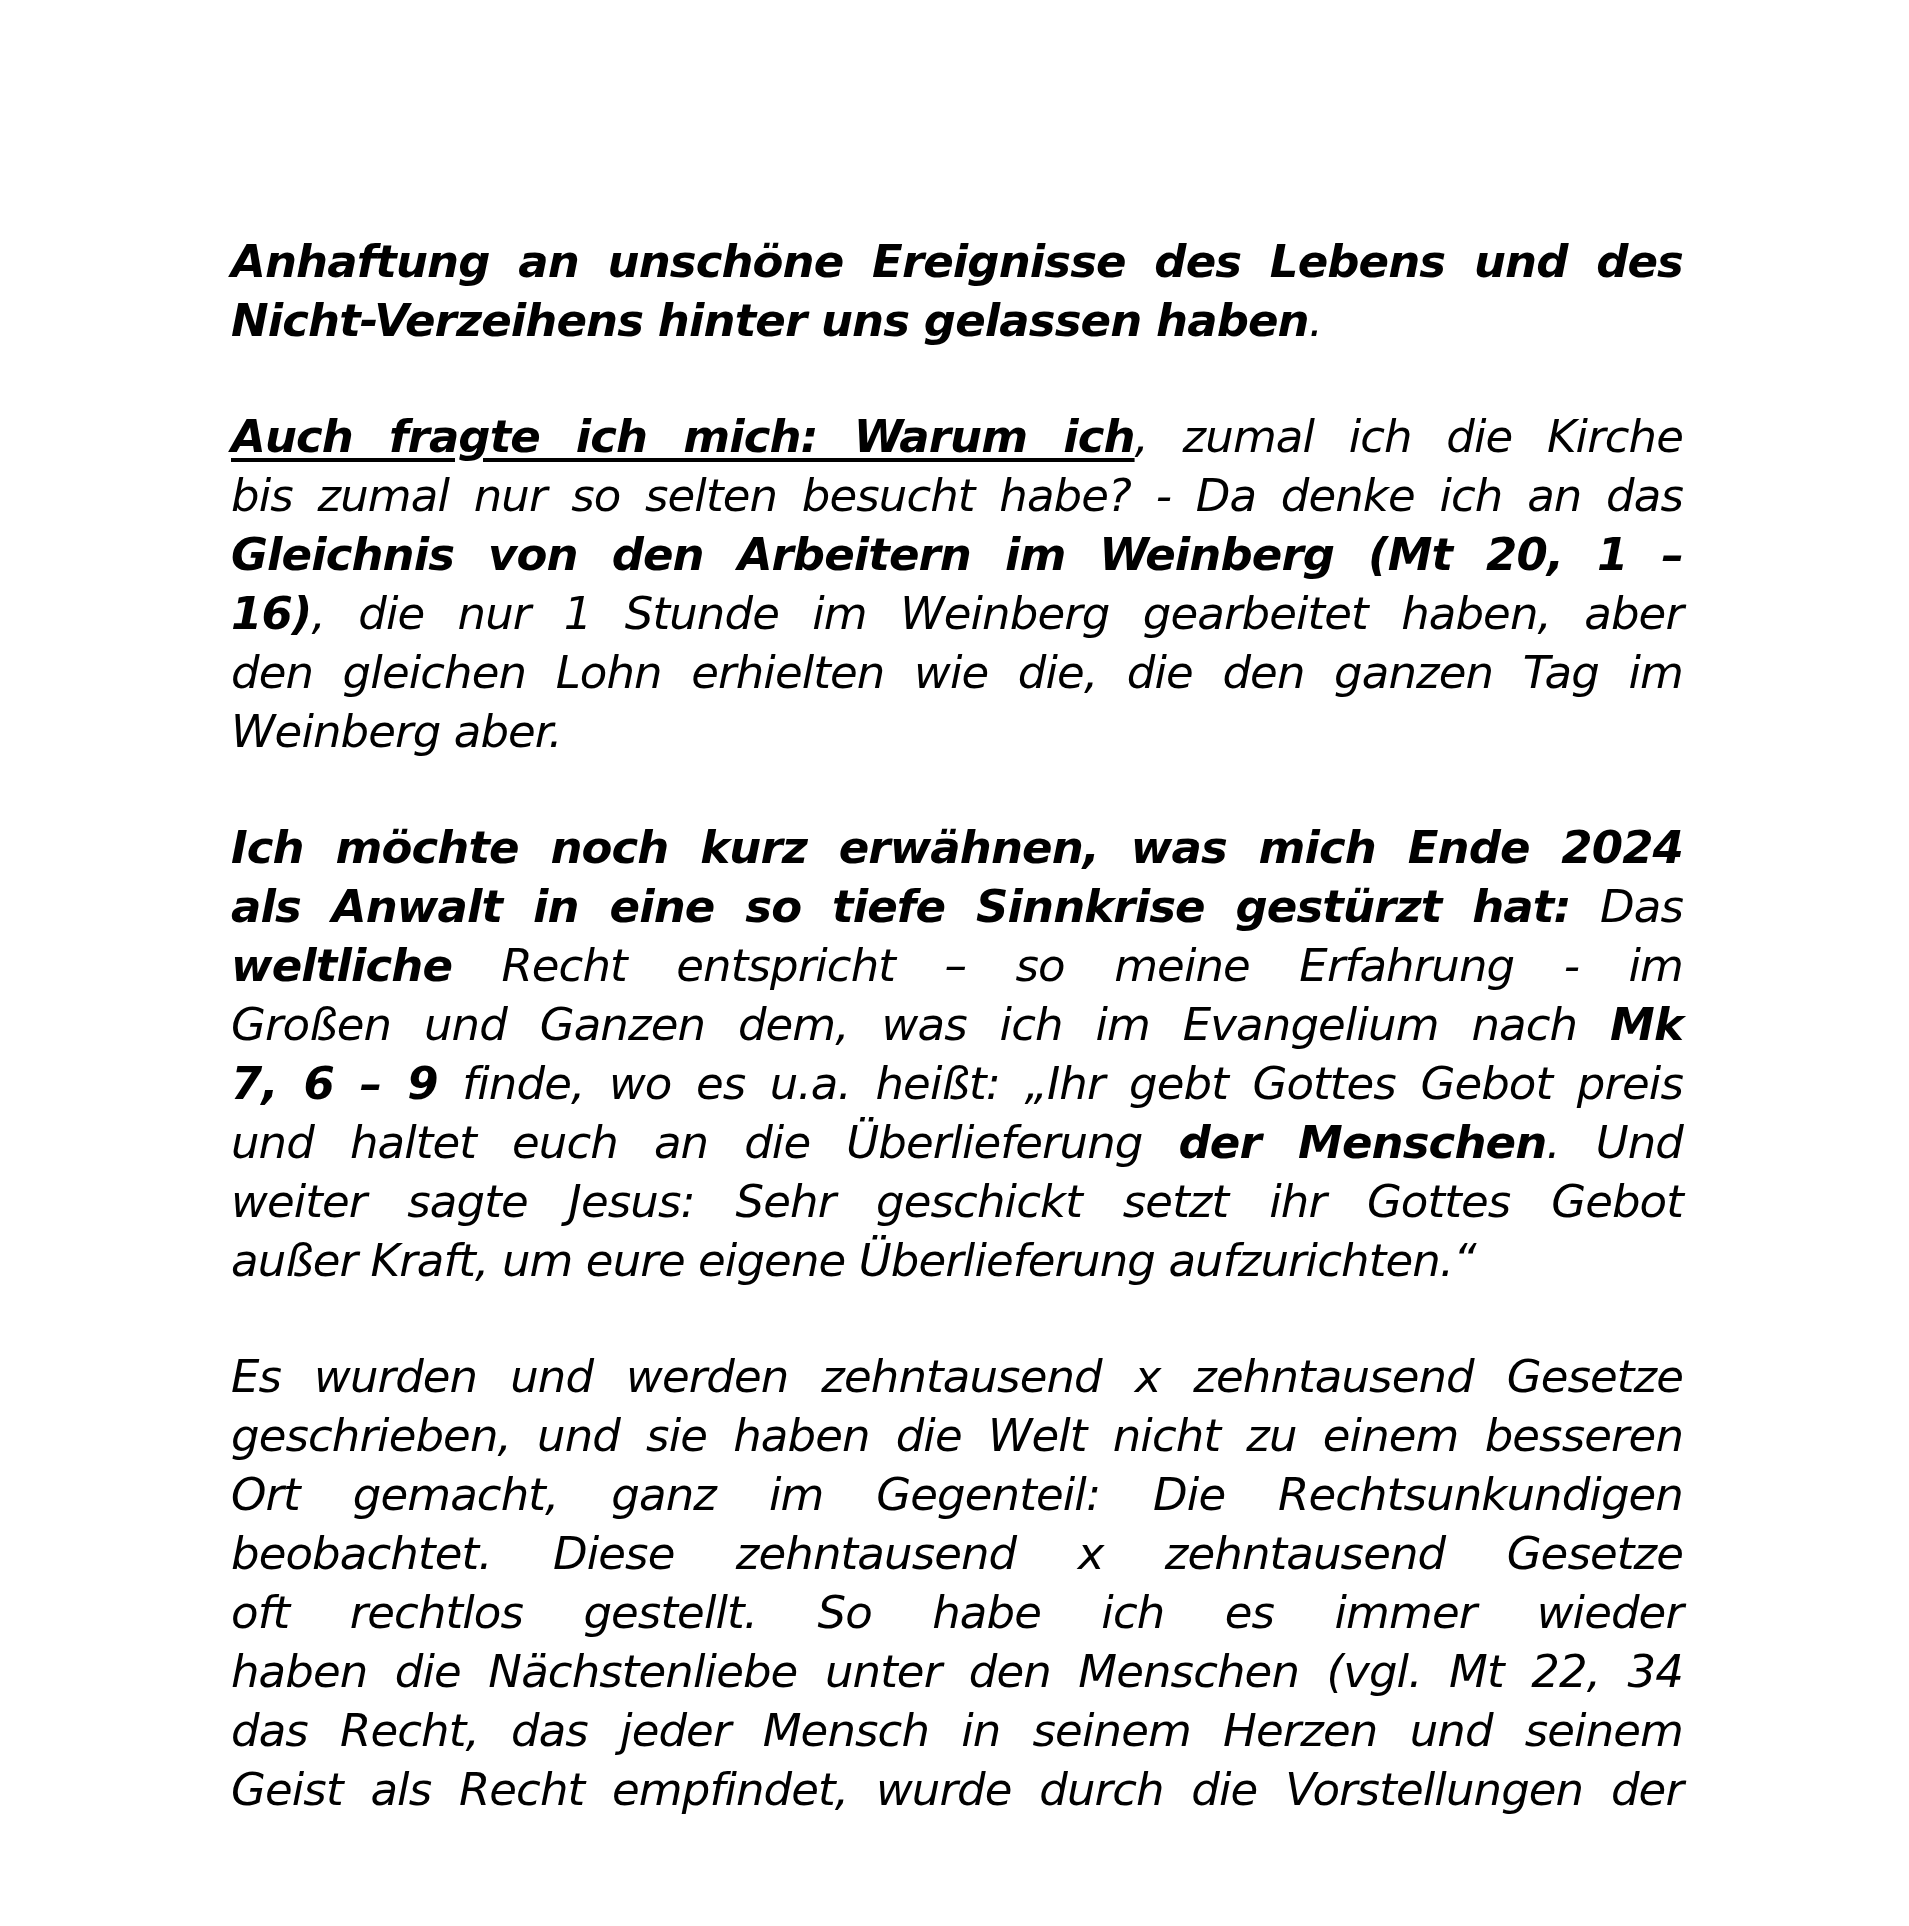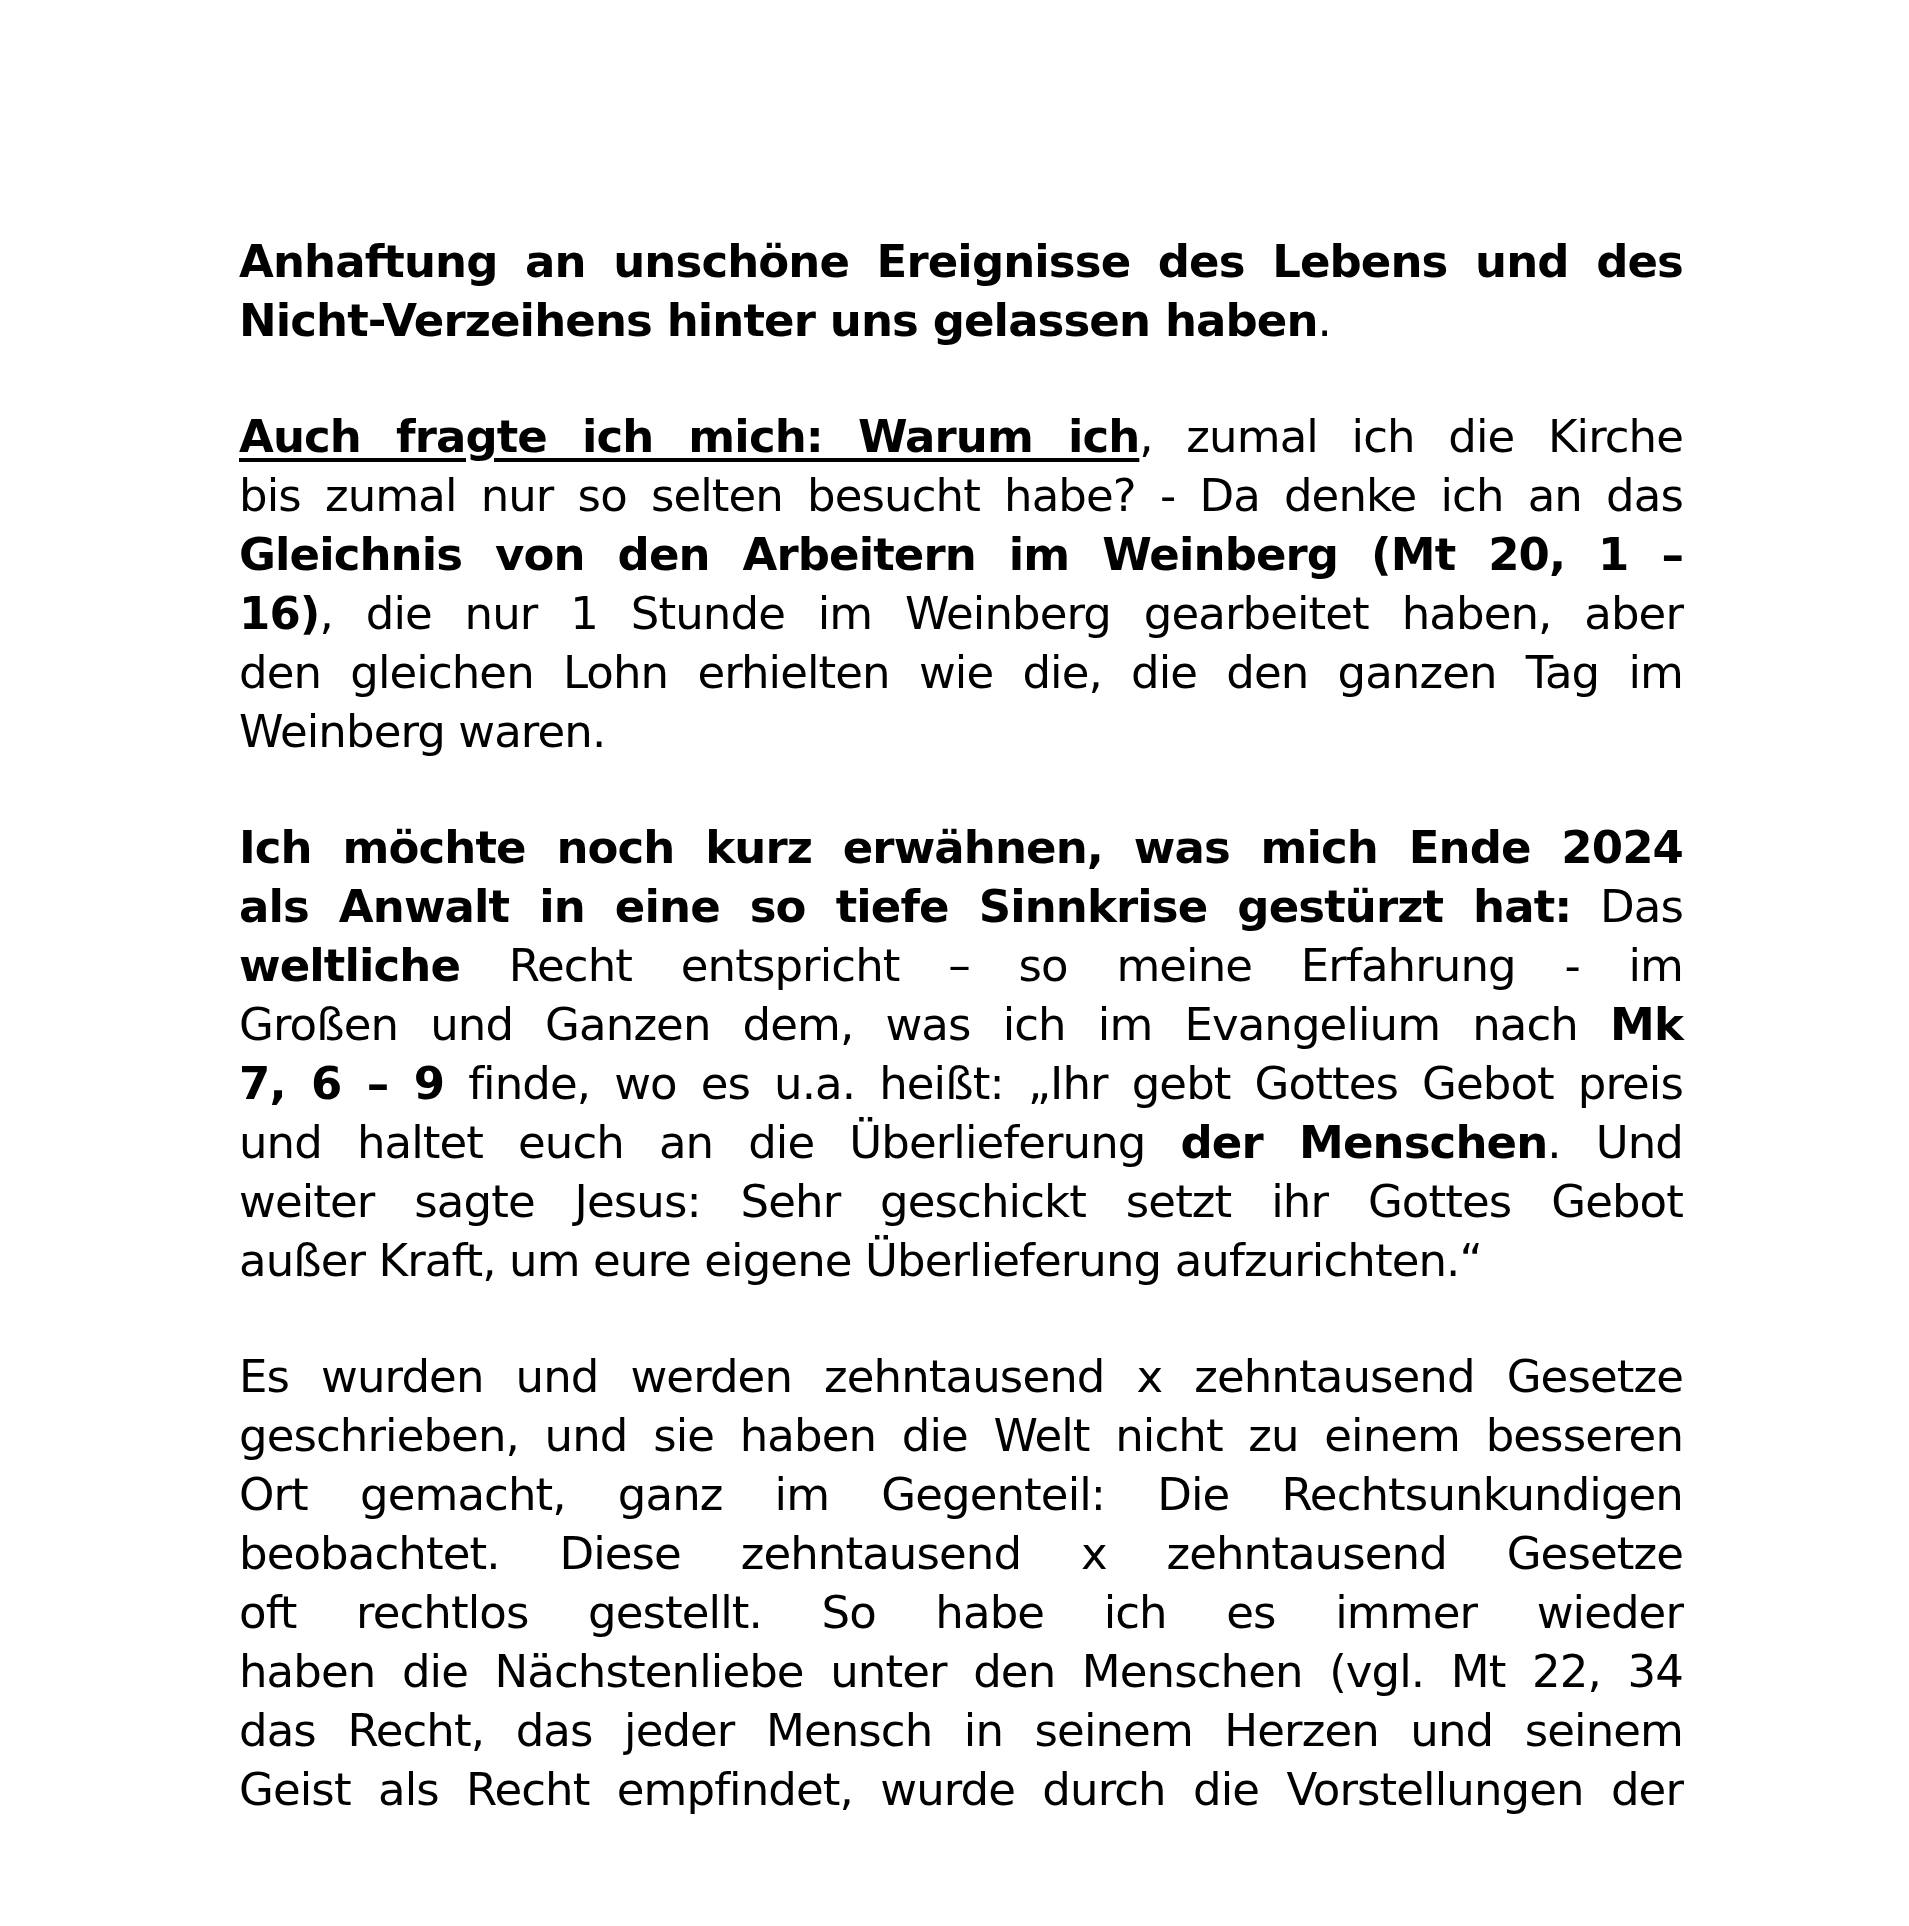--- a/index.html
+++ b/index.html
@@ -19,22 +19,23 @@
   .content {
     position: absolute;
     left: 231px;
     top: 232px;
     width: 1452px;
     font-size: 45px;
     line-height: 59px;
     letter-spacing: -0.02em;
   }
   .para {
-    margin: 0 0 57px 8px;
+    margin: 0 0 57px 0;
     padding: 0;
+    font-style: italic;
   }
   .para:last-child { margin-bottom: 0; }
   .line {
     height: 59px;
     text-align: justify;
     text-align-last: justify;
     white-space: normal;
     overflow: visible;
   }
   .line.last {
@@ -56,21 +57,21 @@
     <section class="para">
         <div class="line"><span class="b">Anhaftung an unschöne Ereignisse des Lebens und des</span></div>
         <div class="line last"><span class="b">Nicht-Verzeihens hinter uns gelassen haben</span><span>.</span></div>
       </section>
     <section class="para">
         <div class="line"><span class="b u">Auch fragte ich mich: Warum ich</span><span>, zumal ich die Kirche</span></div>
         <div class="line"><span>bis zumal nur so selten besucht habe? - Da denke ich an das</span></div>
         <div class="line"><span class="b">Gleichnis von den Arbeitern im Weinberg (Mt 20, 1 –</span></div>
         <div class="line"><span class="b">16)</span><span>, die nur 1 Stunde im Weinberg gearbeitet haben, aber</span></div>
         <div class="line"><span>den gleichen Lohn erhielten wie die, die den ganzen Tag im</span></div>
-        <div class="line last"><span>Weinberg waren.</span></div>
+        <div class="line last"><span>Weinberg aber.</span></div>
       </section>
     <section class="para">
         <div class="line"><span class="b">Ich möchte noch kurz erwähnen, was mich Ende 2024</span></div>
         <div class="line"><span class="b">als Anwalt in eine so tiefe Sinnkrise gestürzt hat:</span><span> Das</span></div>
         <div class="line"><span class="b">weltliche</span><span> Recht entspricht – so meine Erfahrung - im</span></div>
         <div class="line"><span>Großen und Ganzen dem, was ich im Evangelium nach </span><span class="b">Mk</span></div>
         <div class="line"><span class="b">7, 6 – 9</span><span> finde, wo es u.a. heißt: „Ihr gebt Gottes Gebot preis</span></div>
         <div class="line"><span>und haltet euch an die Überlieferung </span><span class="b">der Menschen</span><span>. Und</span></div>
         <div class="line"><span>weiter sagte Jesus: Sehr geschickt setzt ihr Gottes Gebot</span></div>
         <div class="line last"><span>außer Kraft, um eure eigene Überlieferung aufzurichten.“</span></div>

